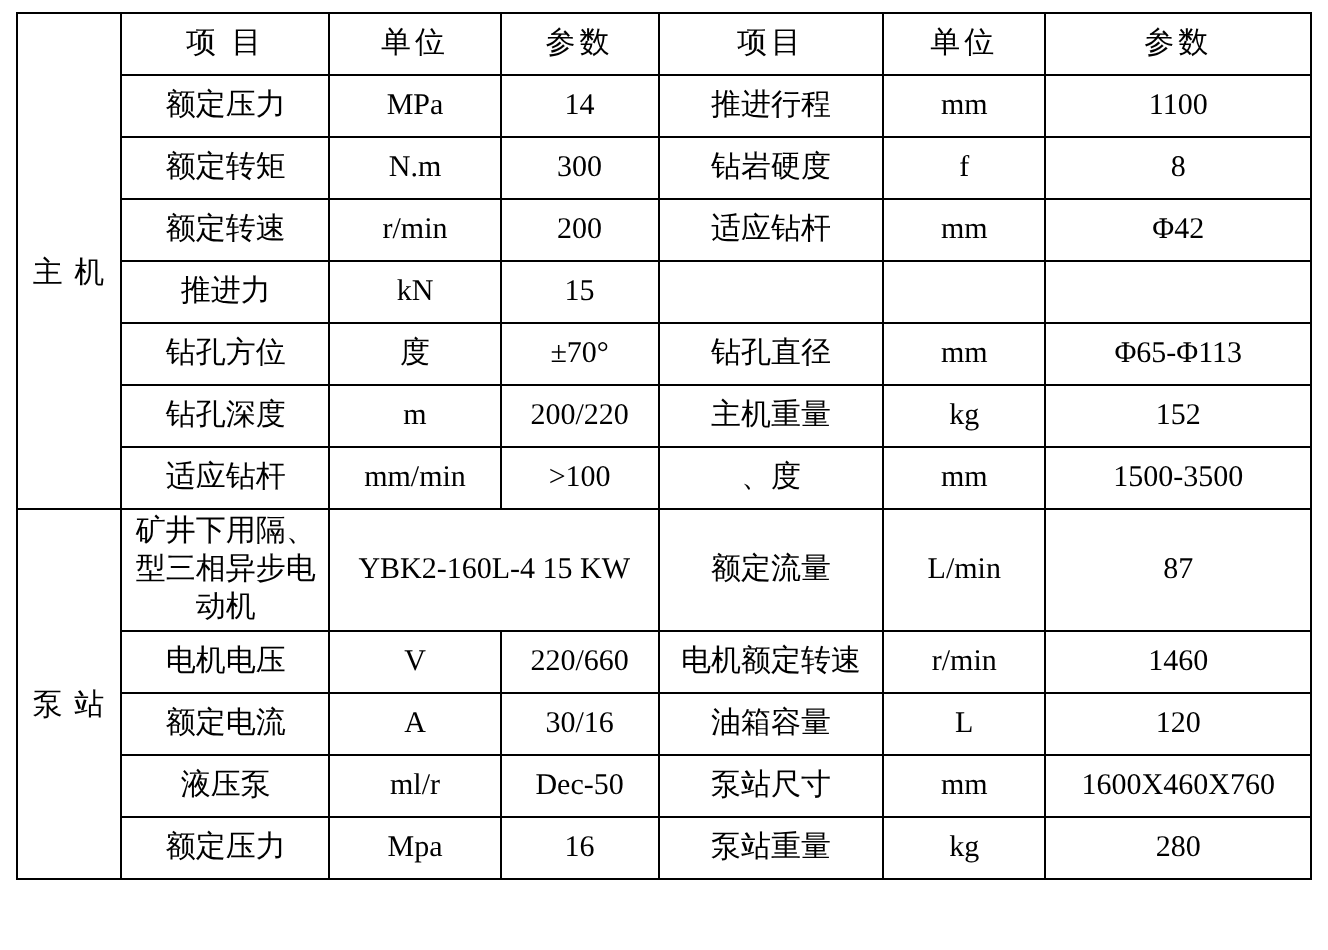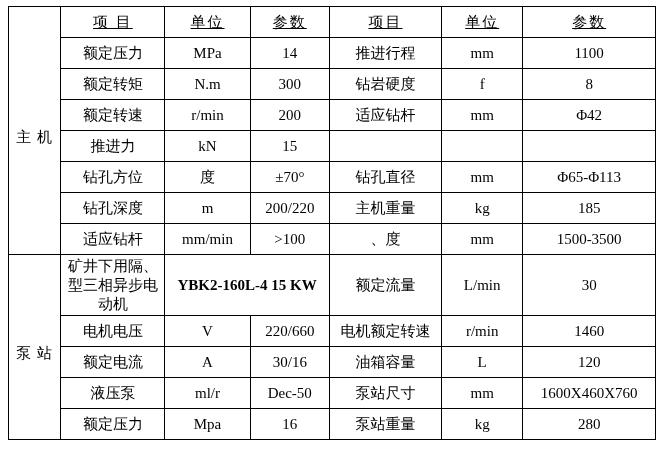--- a/index.html
+++ b/index.html
@@ -41,26 +41,24 @@
     margin-top: 13px;
   }
   td.c1 { width: 96px; }
   td.c2 { width: 78px; }
   td.c3 { width: 72px; }
   td.c4 { width: 104px; }
   td.c5 { width: 74px; }
   td.c6 { width: 124px; }
   .hdr {
     letter-spacing: 2px;
-    text-decoration: underline;
   }
   .motor {
     font-size: 15px;
     line-height: 1.45;
-    font-weight: bold;
   }
   .tall { height: 96px; }
   .mid { height: 56px; }
 </style>
 </head>
 <body>
 
 <table id="spec-table">
   <tbody>
     <tr>
@@ -119,42 +117,42 @@
       <td class="c5">mm</td>
       <td class="c6">Φ65-Φ113</td>
     </tr>
 
     <tr>
       <td class="c1">钻孔深度</td>
       <td class="c2">m</td>
       <td class="c3">200/220</td>
       <td class="c4">主机重量</td>
       <td class="c5">kg</td>
-      <td class="c6">185</td>
+      <td class="c6">152</td>
     </tr>
 
     <tr>
       <td class="c1">适应钻杆</td>
       <td class="c2">mm/min</td>
       <td class="c3">&gt;100</td>
       <td class="c4">、度</td>
       <td class="c5">mm</td>
       <td class="c6">1500-3500</td>
     </tr>
 
     <tr>
       <td class="group" rowspan="5">
         <span class="group-inner">泵 站</span>
       </td>
       <td class="c1 tall">矿井下用隔、型三相异步电动机</td>
       <td class="c2 motor" colspan="2">YBK2-160L-4
 15 KW</td>
       <td class="c4">额定流量</td>
       <td class="c5">L/min</td>
-      <td class="c6">30</td>
+      <td class="c6">87</td>
     </tr>
 
     <tr>
       <td class="c1 mid">电机电压</td>
       <td class="c2">V</td>
       <td class="c3">220/660</td>
       <td class="c4">电机额定转速</td>
       <td class="c5">r/min</td>
       <td class="c6">1460</td>
     </tr>

